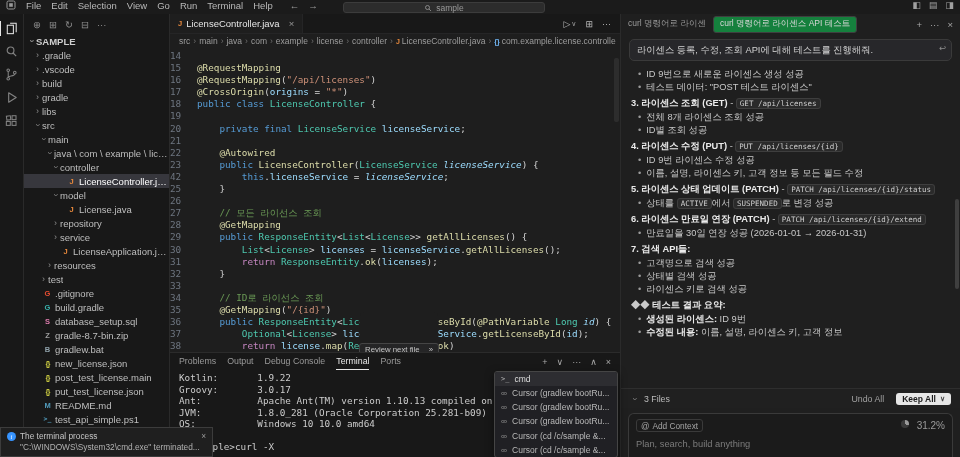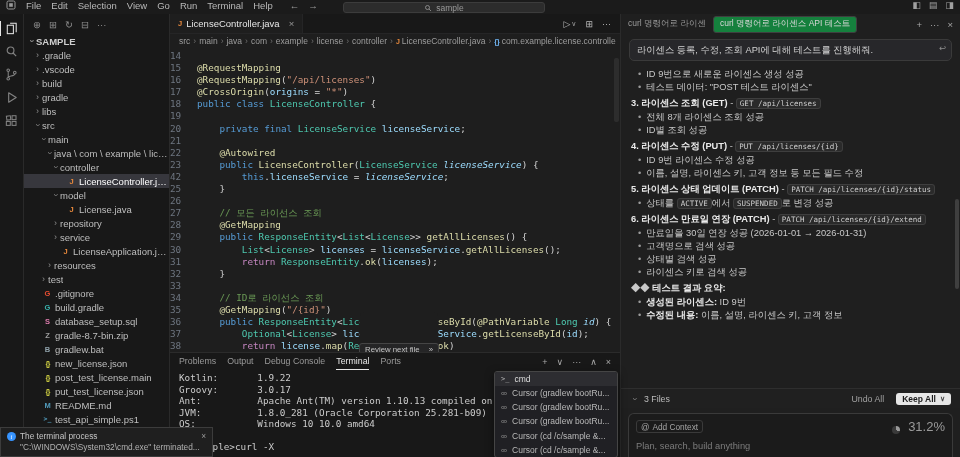--- a/index.html
+++ b/index.html
@@ -90,21 +90,21 @@
 .chip{font-family:"DejaVu Sans Mono",monospace;font-size:7.5px;background:#2a2a2a;border:1px solid #3e3e3e;border-radius:3px;padding:0 3px;color:#cfcfcf;white-space:nowrap}
 .dmd{color:#c9c9c9;font-weight:bold}
 .chat-scroll{position:absolute;right:1px;top:185px;width:4px;height:90px;background:#3f3f3f;border-radius:2px}
 .files-bar{height:20px;border-top:1px solid #2e2e2e;display:flex;align-items:center;gap:5px;padding:0 9px;font-size:8.8px;color:#bdbdbd;background:#202020;flex:none}
 .undo-btn{margin-left:auto;color:#a0a0a0}
 .keep-btn{margin-left:7px;background:#e6e6e6;color:#1a1a1a;border-radius:3px;padding:1px 6px;display:flex;gap:4px;align-items:center;font-size:8.5px;font-weight:bold}
 .keep-btn .caret-sm{color:#444}
 .composer{margin:5px 7px 0;border:1px solid #3a3a3a;border-bottom:none;border-radius:6px 6px 0 0;background:#1b1b1b;padding:5px 7px;height:44px;flex:none}
 .ctx-row{display:flex;align-items:center}
 .ctx-chip{border:1px solid #3a3a3a;border-radius:3px;padding:0.5px 4px;font-size:8.3px;color:#a5a5a5;display:flex;gap:3px;align-items:center}
-.usage{margin-left:auto;display:flex;align-items:flex-end;gap:8px;font-size:13px;color:#9a9a9a}
+.usage{margin-left:auto;display:flex;align-items:flex-start;gap:8px;font-size:10px;color:#9a9a9a}
 .gauge{width:8px;height:8px;border-radius:50%;background:conic-gradient(#9a9a9a 0 31.2%,#3a3a3a 0)}
 .composer-input{margin-top:7px;font-size:9.3px;color:#7c7c7c}
 
 
 .toast{position:absolute;left:0;bottom:0;width:213px;background:#1f1f1f;border:1px solid #3c3c3c;padding:3px 6px 4px;z-index:60;font-size:8.3px;color:#c5c5c5}
 .toast-row1{display:flex;align-items:center;gap:4px}
 .info-icon{width:9px;height:9px;border-radius:50%;background:#3794ff;color:#fff;font-size:6.5px;line-height:9px;text-align:center;flex:none;font-style:italic;font-family:"Liberation Serif",serif}
 .toast-close{margin-left:auto;color:#9a9a9a}
 .toast-row2{padding-left:13px;color:#b2b2b2;margin-top:1px;white-space:nowrap;overflow:hidden}
 svg{display:block}
@@ -493,20 +493,21 @@
       <div class="blk-heading"><span class="blk-text"><span class="b">5. 라이센스 상태 업데이트 (PATCH)</span><span> - </span><span class="chip">PATCH /api/licenses/{id}/status</span></span></div>
       <div class="blk-bullet">
         <span class="dot">•</span>
         <span class="blk-text"><span>상태를 </span><span class="chip">ACTIVE</span><span>에서 </span><span class="chip">SUSPENDED</span><span>로 변경 성공</span></span>
       </div>
       <div class="blk-heading"><span class="blk-text"><span class="b">6. 라이센스 만료일 연장 (PATCH)</span><span> - </span><span class="chip">PATCH /api/licenses/{id}/extend</span></span></div>
       <div class="blk-bullet">
         <span class="dot">•</span>
         <span class="blk-text"><span>만료일을 30일 연장 성공 (2026-01-01 → 2026-01-31)</span></span>
       </div>
+      <div class="blk-heading"><span class="blk-text"><span class="b">7. 검색 API들:</span></span></div>
       <div class="blk-bullet">
         <span class="dot">•</span>
         <span class="blk-text"><span>고객명으로 검색 성공</span></span>
       </div>
       <div class="blk-bullet">
         <span class="dot">•</span>
         <span class="blk-text"><span>상태별 검색 성공</span></span>
       </div>
       <div class="blk-bullet">
         <span class="dot">•</span>

